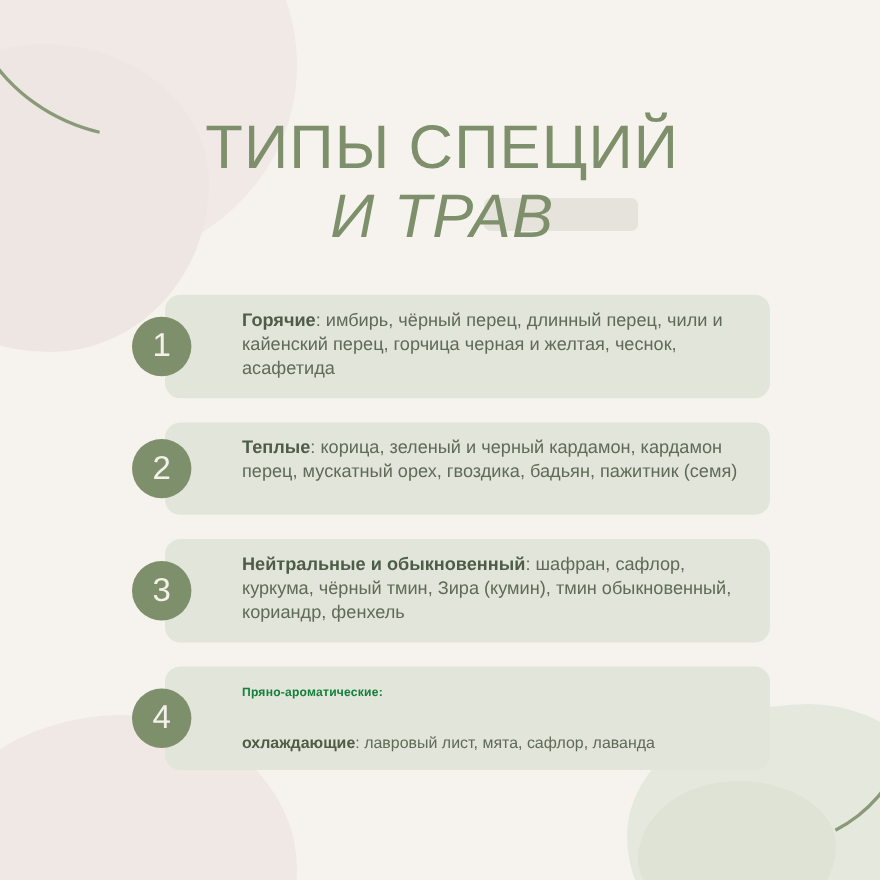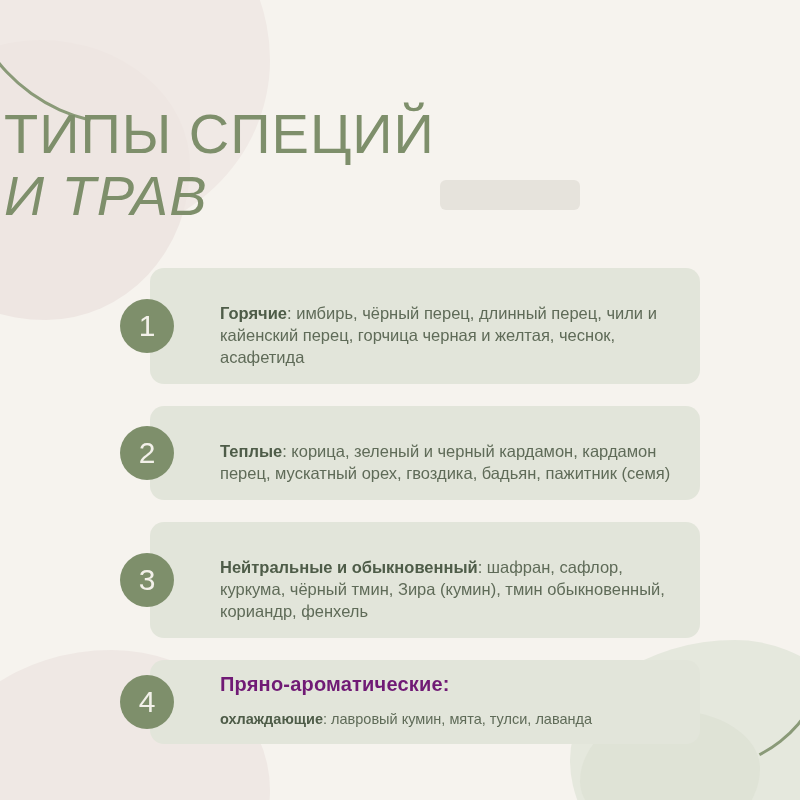--- a/index.html
+++ b/index.html
@@ -89,20 +89,21 @@
     border-color: transparent #8a9a78 transparent transparent;
     transform: rotate(18deg);
   }
 
   
   .title-wrap {
     position: absolute;
     left: 4px;
     right: 0;
     top: 104px;
+    text-align: center;
     z-index: 4;
   }
   .title-line {
     position: relative;
     display: block;
     font-size: 56px;
     line-height: 60px;
     letter-spacing: 1px;
     color: #7e8f6b;
     font-weight: 400;
@@ -133,21 +134,21 @@
   }
   .item {
     position: relative;
     margin-bottom: 22px;
   }
   .item-card {
     margin-left: 30px;
     background: #e2e5da;
     border-radius: 14px;
     min-height: 84px;
-    padding: 34px 22px 16px 70px;
+    padding: 12px 22px 16px 70px;
     box-sizing: border-box;
   }
   .badge {
     position: absolute;
     left: 0;
     top: 50%;
     transform: translateY(-50%);
     width: 54px;
     height: 54px;
     border-radius: 50%;
@@ -168,26 +169,26 @@
     color: #4e5c48;
     font-weight: bold;
   }
 
   
   .item-4 .item-card {
     padding-top: 14px;
     padding-bottom: 14px;
   }
   .sub-head {
-    color: #701a75;
+    color: #15803d;
     font-weight: bold;
-    font-size: 20px;
+    font-size: 11px;
     line-height: 20px;
     letter-spacing: 0.2px;
-    margin-bottom: 16px;
+    margin-bottom: 27px;
   }
   .sub-line {
     color: #5f6b58;
     font-size: 14.5px;
     line-height: 19px;
     margin-bottom: 10px;
   }
   .sub-line:last-child {
     margin-bottom: 0;
   }
@@ -243,19 +244,19 @@
           <b>Нейтральные и обыкновенный</b><span>: </span><span>шафран, сафлор, куркума, чёрный тмин, Зира (кумин), тмин обыкновенный, кориандр, фенхель</span>
         </div>
       </div>
     </div>
 
     <div class="item item-4">
       <div class="badge">4</div>
       <div class="item-card">
         <div class="sub-head">Пряно-ароматические:</div>
         <div class="sub-line">
-          <b>охлаждающие</b><span>: </span><span>лавровый кумин, мята, тулси, лаванда</span>
+          <b>охлаждающие</b><span>: </span><span>лавровый лист, мята, сафлор, лаванда</span>
         </div>
       </div>
     </div>
 
   </div>
 </div>
 
 </body></html>

